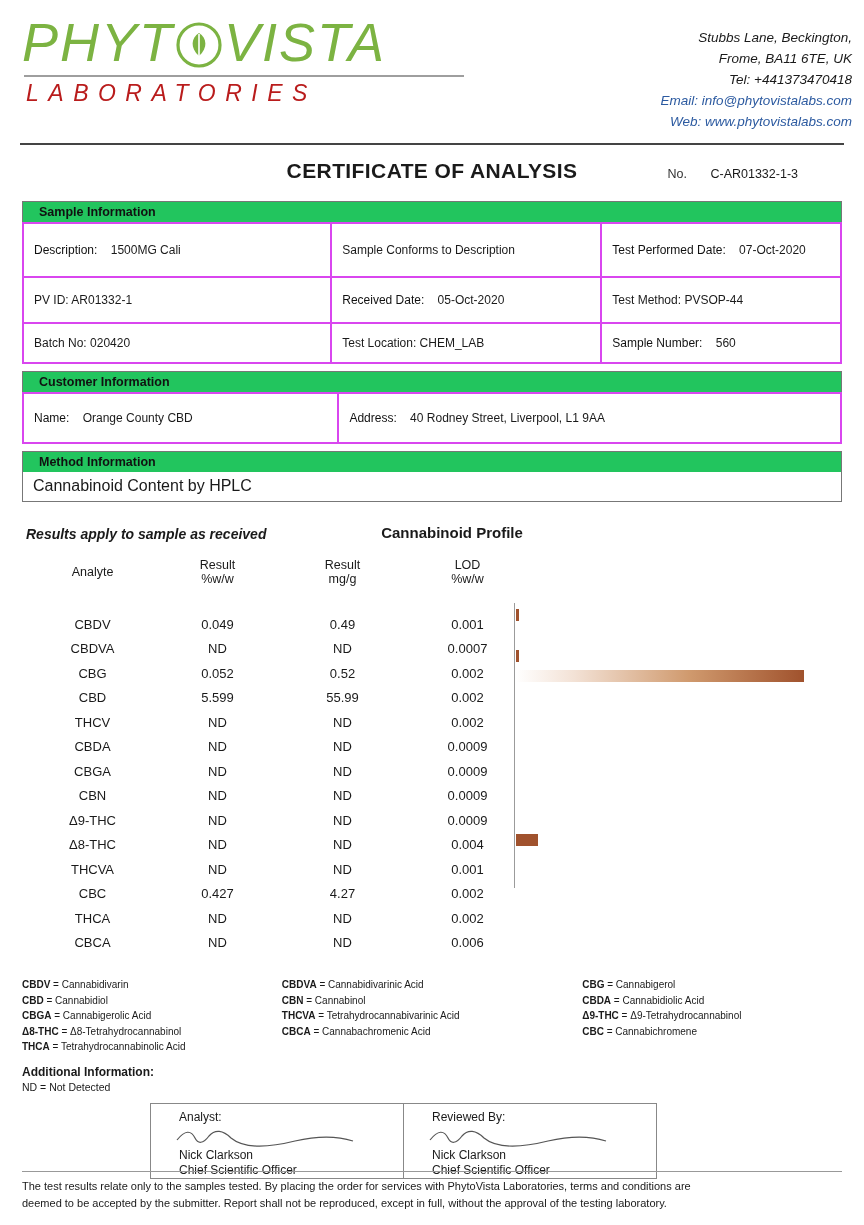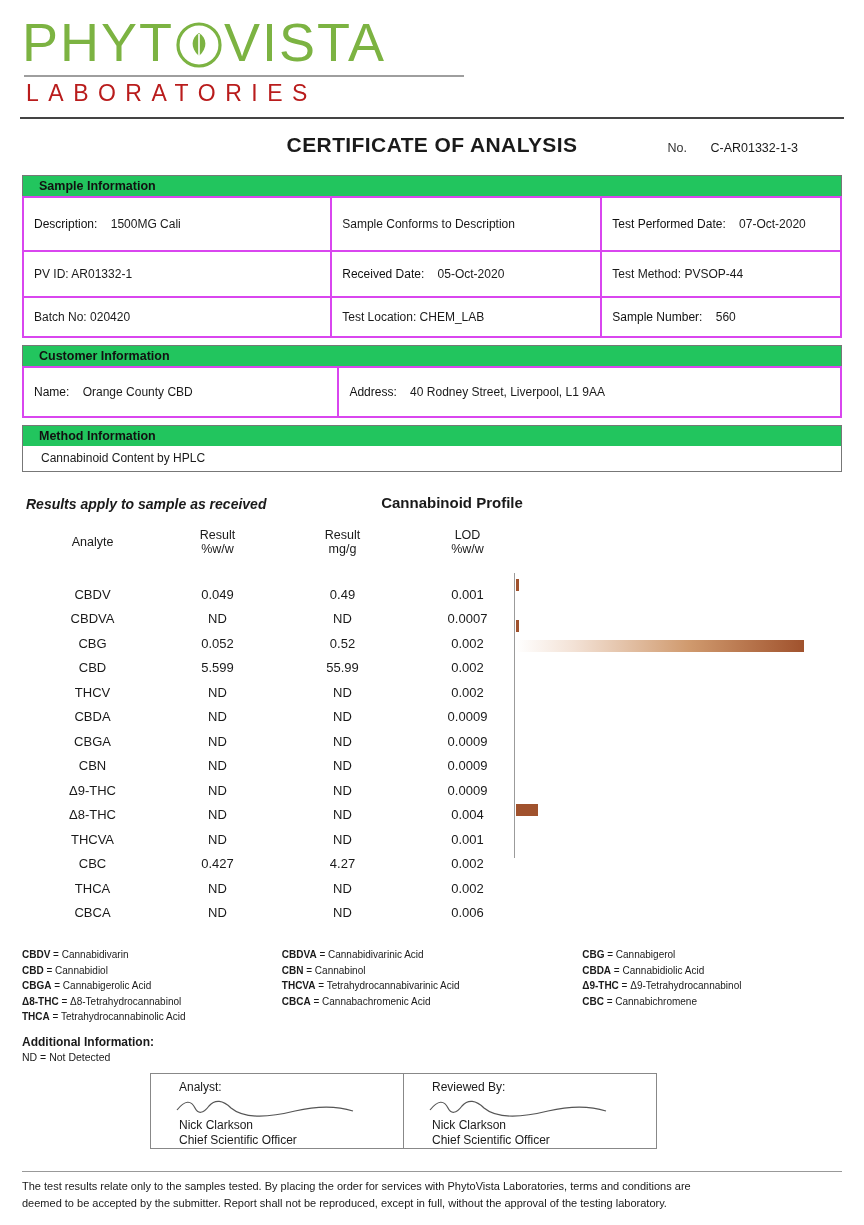--- a/index.html
+++ b/index.html
@@ -21,20 +21,21 @@
     height: 1225px;
     padding: 0;
   }
 
   
   .header {
     display: flex;
     justify-content: space-between;
     align-items: flex-start;
     padding: 14px 12px 0 22px;
+    font-style: italic;
   }
   .logo-block {
     width: 460px;
   }
   .logo-word {
     display: flex;
     align-items: center;
     font-family: "Liberation Sans", sans-serif;
     font-size: 54px;
     letter-spacing: 2px;
@@ -123,22 +124,22 @@
     padding: 7px 8px 7px 10px;
     height: 22px;
     vertical-align: middle;
   }
   .lbl { color: #111; }
   .val { padding-left: 10px; }
   .mt6 { margin-top: 7px; }
   .method-box {
     border: 1px solid #777;
     border-top: none;
-    font-size: 12px;
-    padding: 5px 8px 6px 18px;
+    font-size: 16px;
+    padding: 5px 8px 6px 10px;
   }
 
   
   .profile-wrap {
     margin: 22px 22px 0 22px;
     position: relative;
   }
   .results-note {
     position: absolute;
     left: 4px;
@@ -278,20 +279,27 @@
             <path d="M24 12 C16 17 15 27 24 35 C33 27 32 17 24 12 Z" fill="#7cb342"></path>
             <path d="M24 13 L24 35" stroke="#ffffff" stroke-width="1.6"></path>
           </svg>
         </span>
         <span>VISTA</span>
       </div>
       <div class="logo-rule"></div>
       <div class="logo-sub">LABORATORIES</div>
     </div>
 
+    <div class="addr">
+      <div>Stubbs Lane, Beckington,</div>
+      <div>Frome, BA11 6TE, UK</div>
+      <div>Tel: +441373470418</div>
+      <div class="mail">Email: info@phytovistalabs.com</div>
+      <div class="web">Web: www.phytovistalabs.com</div>
+    </div>
   </div>
 
   <hr class="hr-top">
 
   <div class="title-row">
     <div class="coa-title">CERTIFICATE OF ANALYSIS</div>
     <div class="coa-no">
       <span class="lab">No.</span>
       <span class="val">C-AR01332-1-3</span>
     </div>

